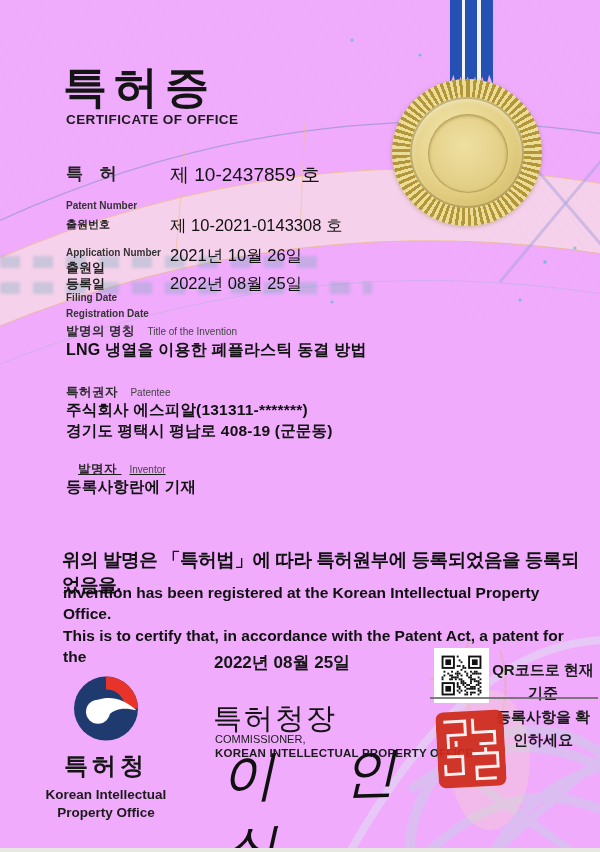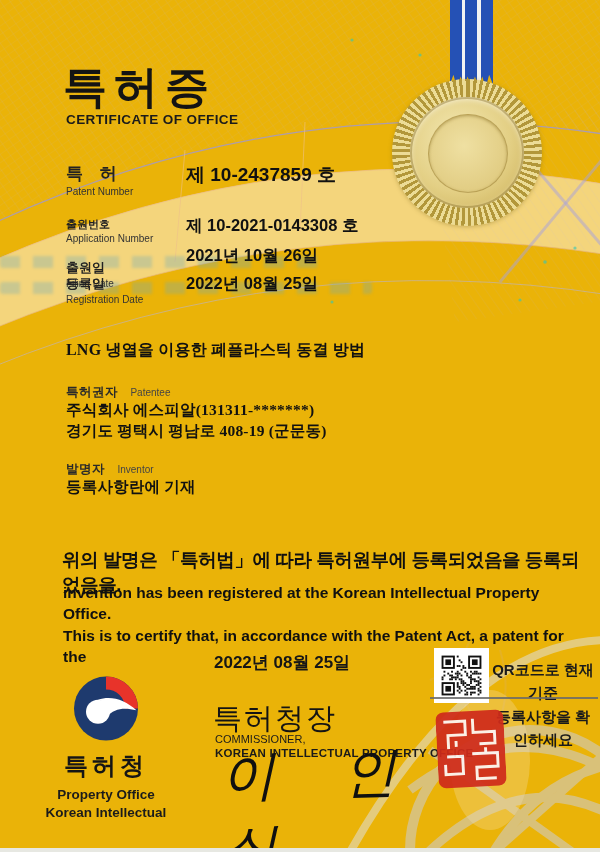--- a/index.html
+++ b/index.html
@@ -1,33 +1,33 @@
 <!DOCTYPE html>
 <html><head>
 <meta charset="utf-8">
 <style>
   html,body{margin:0;padding:0;background:#ffffff;}
   .page{position:relative;width:600px;height:852px;margin:0 auto;overflow:hidden;
-        background:#eab308;font-family:"Liberation Sans",sans-serif;color:#1c1c1c;}
+        background:#f0abfc;font-family:"Liberation Sans",sans-serif;color:#1c1c1c;}
   .abs{position:absolute;}
   .bg{position:absolute;left:0;top:0;width:600px;height:852px;z-index:0;}
   .fg{z-index:2;}
   
   .title-ko{left:63px;top:58px;font-size:44px;font-weight:800;letter-spacing:7px;color:#141414;}
   .title-en{left:66px;top:112px;font-size:13.5px;font-weight:700;letter-spacing:.4px;color:#1b1b1b;}
   
   .f-label-ko{font-weight:700;color:#222;}
-  .f-label-en{font-size:10px;font-weight:400;color:#333;margin-top:1px;}
-  .f-value{font-weight:700;color:#111;margin-left:16px;}
+  .f-label-en{font-size:10px;font-weight:700;color:#333;margin-top:15px;}
+  .f-value{font-weight:400;color:#111;}
   .lab{left:66px;}
   .val{left:170px;}
   
   .sec-ko{font-size:12.5px;font-weight:600;color:#2a2a2a;letter-spacing:.5px;}
   .sec-en{font-size:10px;font-weight:500;color:#444;margin-left:8px;}
-  .sec-val{font-size:16px;font-weight:700;color:#111;letter-spacing:.2px;font-family:Liberation Serif, serif;}
+  .sec-val{font-size:16px;font-weight:700;color:#111;letter-spacing:.2px;}
   
   .stmt-ko{left:62px;top:547px;width:530px;font-size:18.5px;font-weight:700;letter-spacing:-.4px;color:#101010;}
   .stmt-en{left:63px;top:582px;width:528px;font-size:15.5px;font-weight:700;line-height:1.38;color:#101010;}
   
   .issue-date{left:214px;top:651px;font-size:17px;font-weight:600;color:#161616;}
   .qr-wrap{left:434px;top:648px;width:55px;height:55px;}
   .qr-caption{left:489px;top:658px;width:108px;font-size:15px;font-weight:700;
               line-height:1.55;color:#1a1a1a;text-align:center;}
   .divider{left:430px;top:697px;width:168px;height:1.5px;background:#6a6a6a;opacity:.85;}
   .comm-ko{left:213px;top:699px;font-size:29px;font-weight:400;letter-spacing:2px;color:#141414;text-align:center;}
@@ -146,30 +146,34 @@
     <div class="f-label-en">Filing Date</div>
   </div>
   <div class="abs fg val f-value" style="top:245px;font-size:16.5px;">2021년 10월 26일</div>
 
   <div class="abs fg lab" style="top:275px;">
     <div class="f-label-ko" style="font-size:13px;">등록일</div>
     <div class="f-label-en">Registration Date</div>
   </div>
   <div class="abs fg val f-value" style="top:273px;font-size:16.5px;">2022년 08월 25일</div>
 
+  <div class="abs fg" style="left:66px;top:321px;">
+    <span class="sec-ko">발명의 명칭</span>
+    <span class="sec-en">Title of the Invention</span>
+  </div>
   <div class="abs fg sec-val" style="left:66px;top:340px;">LNG 냉열을 이용한 폐플라스틱 동결 방법</div>
 
   <div class="abs fg" style="left:66px;top:382px;">
     <span class="sec-ko">특허권자</span>
     <span class="sec-en">Patentee</span>
   </div>
   <div class="abs fg sec-val" style="left:66px;top:400px;font-size:15.5px;">주식회사 에스피알(131311-*******)</div>
   <div class="abs fg sec-val" style="left:66px;top:421px;font-size:15.5px;">경기도 평택시  평남로 408-19 (군문동)</div>
 
-  <div class="abs fg" style="left:66px;top:459px;">
+  <div class="abs fg" style="left:78px;top:459px;text-decoration:underline;">
     <span class="sec-ko">발명자</span>
     <span class="sec-en">Inventor</span>
   </div>
   <div class="abs fg sec-val" style="left:66px;top:477px;font-size:15.5px;">등록사항란에 기재</div>
 
   <div class="abs fg stmt-ko">위의 발명은 「특허법」에 따라 특허원부에 등록되었음을 등록되었음을.</div>
   <div class="abs fg stmt-en">
     <div>invention has been registered at the Korean Intellectual Property Office.</div>
     <div>This is to certify that, in accordance with the Patent Act, a patent for the</div>
   </div>
@@ -317,18 +321,18 @@
   </svg>
 
   <svg class="abs fg logo" viewBox="0 0 100 100">
     <circle cx="50" cy="52" r="40" fill="#1e3a6e"></circle>
     <path d="M50 12 A40 40 0 0 1 90 52 L74 52 A24 24 0 0 0 50 28 Z" fill="#e8332a"></path>
     <circle cx="40" cy="56" r="15" fill="#ffffff"></circle>
     <path d="M40 41 C56 35 74 41 88 54 C72 50 60 52 51 62 A15 15 0 0 0 40 41 Z" fill="#ffffff"></path>
   </svg>
   <div class="abs fg agency-ko">특허청</div>
   <div class="abs fg agency-en">
+    <div>Korean Intellectual</div>
     <div>Property Office</div>
-    <div>Korean Intellectual</div>
   </div>
 
   <div class="abs edge"></div>
 </div>
 
 </body></html>

